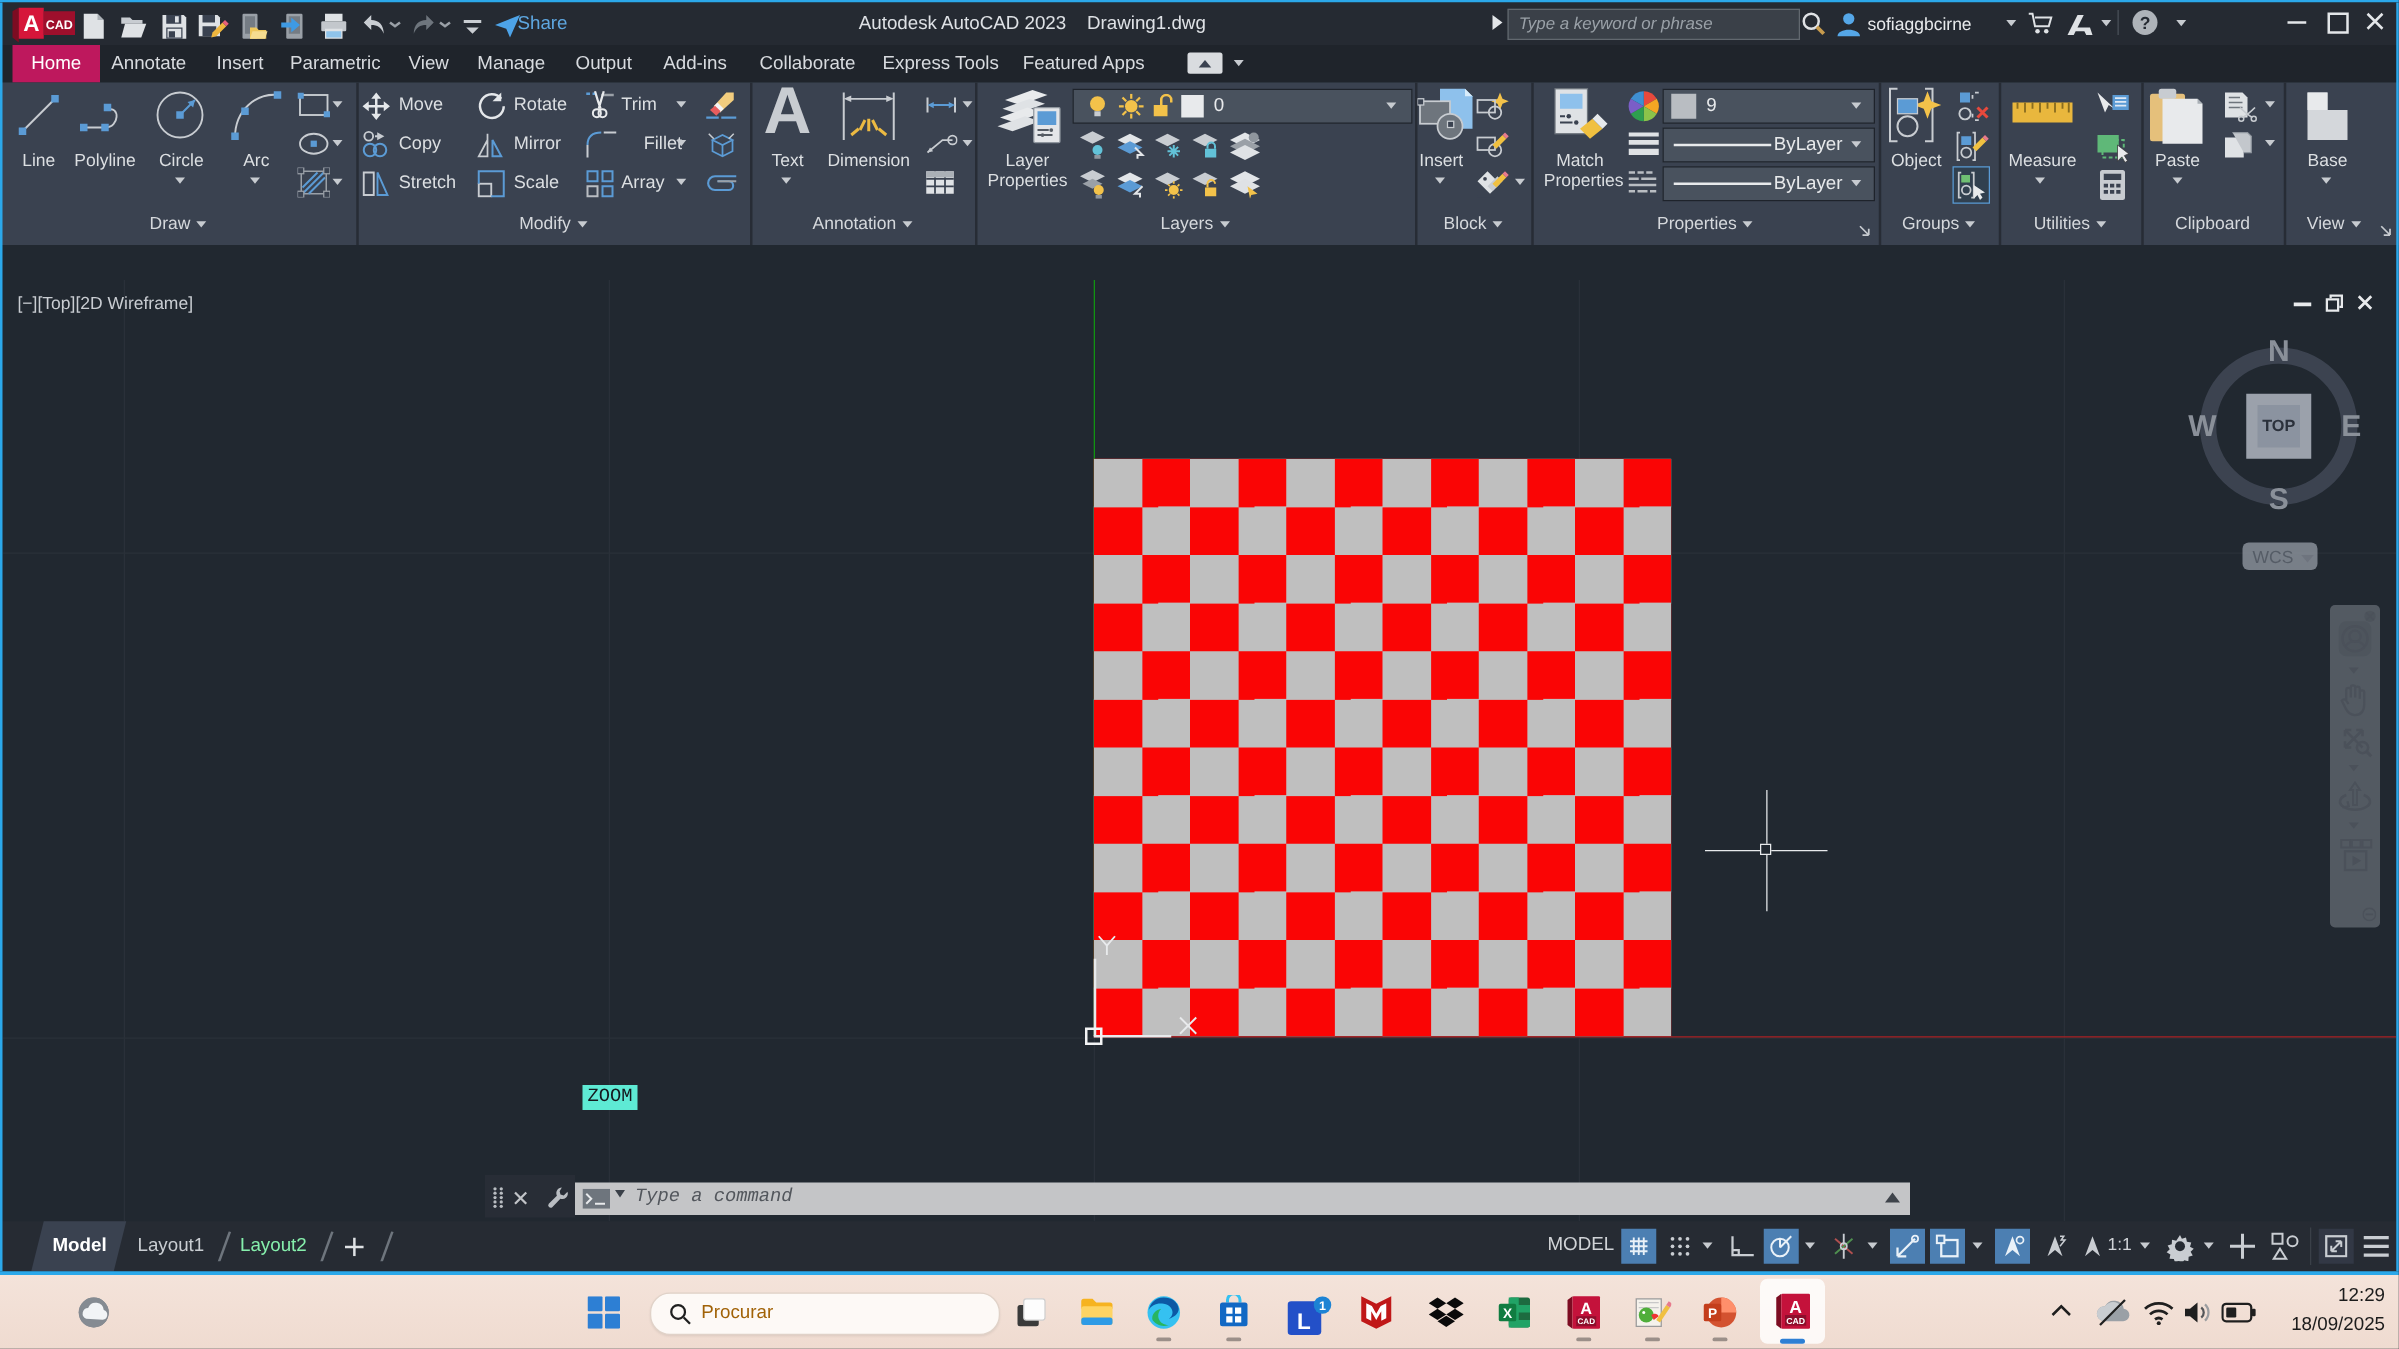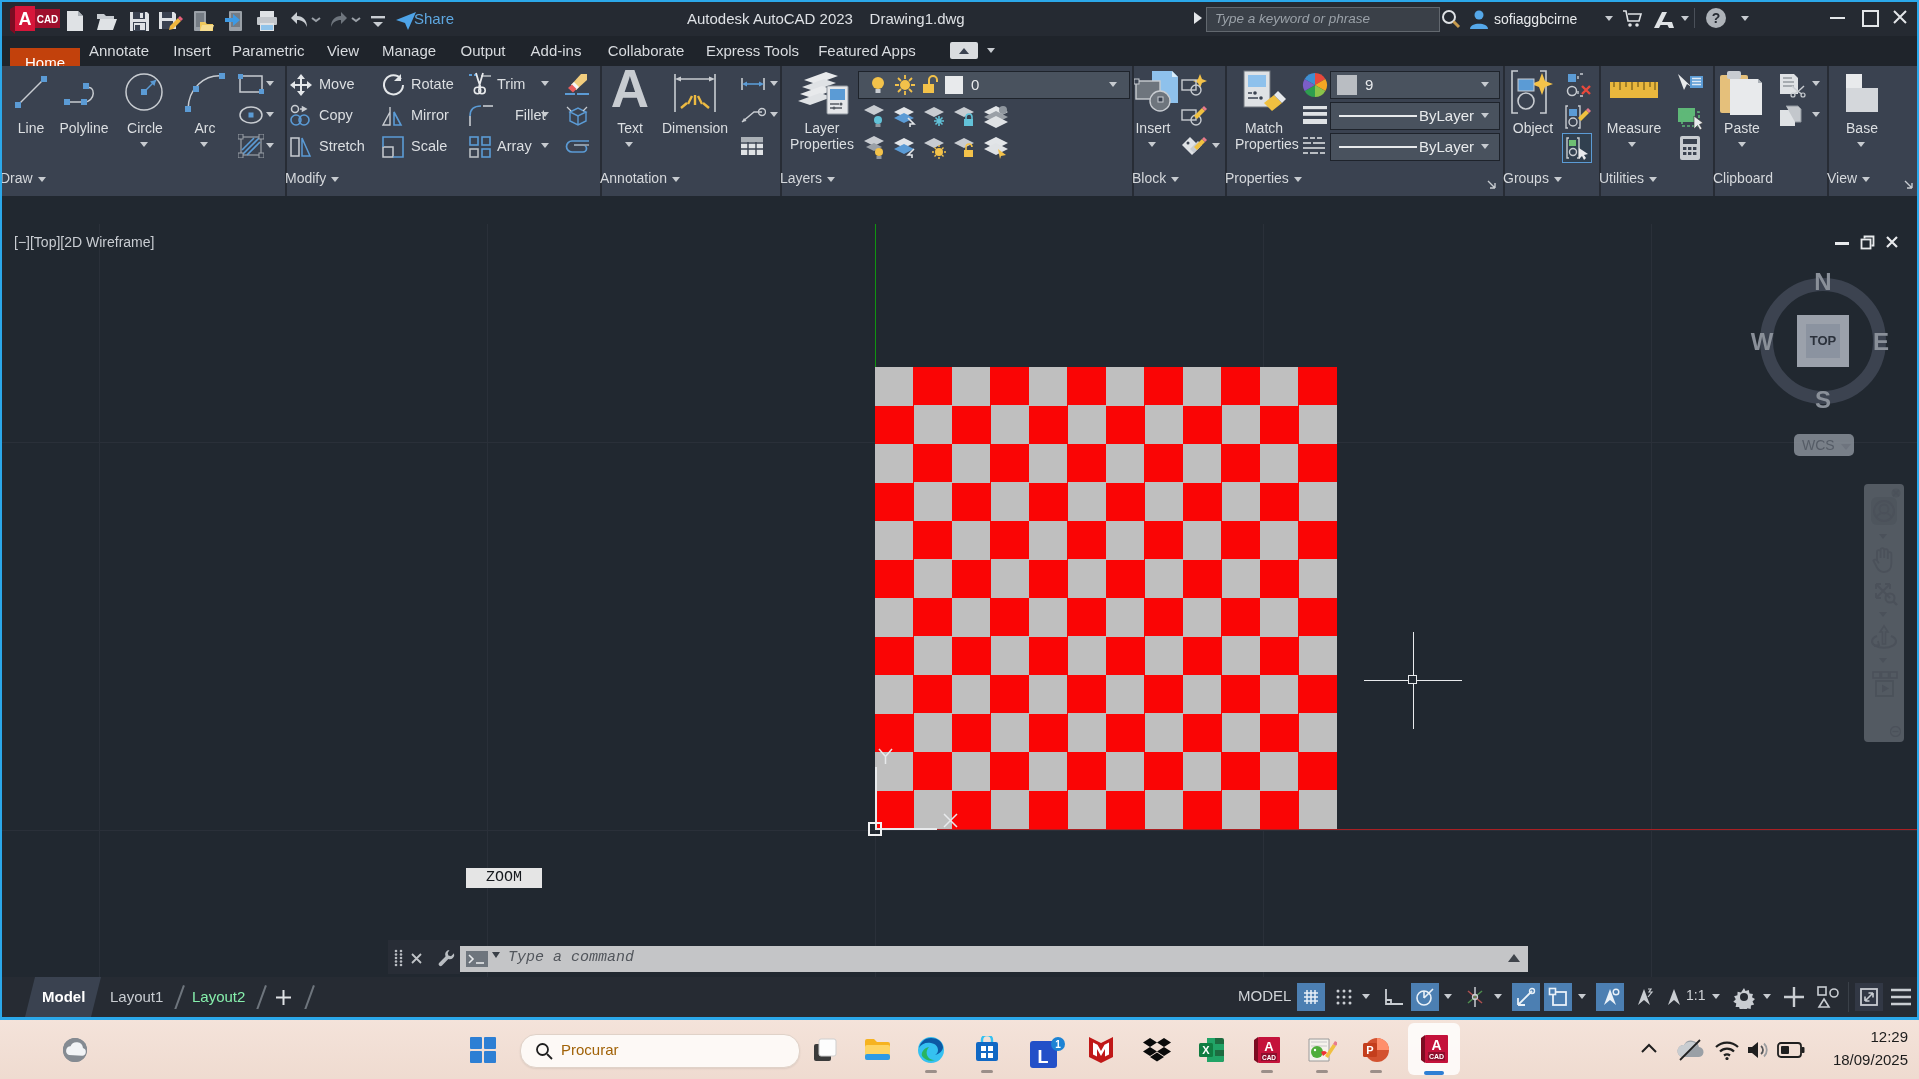--- a/index.html
+++ b/index.html
@@ -6,36 +6,36 @@
  font-family:"Liberation Sans",sans-serif;-webkit-font-smoothing:antialiased;}
 .abs{position:absolute;}
 #app{position:absolute;left:0;top:0;width:1919px;height:1079px;}
 .txt{color:#d7dade;font-size:14px;white-space:nowrap;}
 svg{display:block;}
 
 #topline{left:0;top:0;width:1919px;height:2px;background:#2ba8ea;}
 #titlebar{left:0;top:2px;width:1919px;height:34px;background:#252a32;}
 #tabrow{left:0;top:36px;width:1919px;height:30px;background:#1f242b;}
 .rtab{position:absolute;top:0;height:30px;line-height:30px;color:#d8dbdf;font-size:15px;text-align:center;white-space:nowrap;}
-.rtab.active{background:#c2410c;color:#fff;margin-top:12px;}
+.rtab.active{background:#be185d;color:#fff;}
 
 #ribbon{left:0;top:66px;width:1919px;height:130px;background:#3a4250;}
 .psep{position:absolute;top:0;width:2px;height:130px;background:#272c35;}
-.plabel{position:absolute;top:103px;height:18px;line-height:18px;width:100%;color:#d5d8dc;font-size:14px;}
+.plabel{position:absolute;top:103px;height:18px;line-height:18px;width:100%;text-align:center;color:#d5d8dc;font-size:14px;}
 .biglabel{position:absolute;text-align:center;color:#dcdfe2;font-size:14px;line-height:16px;}
 .rowlabel{position:absolute;color:#dcdfe2;font-size:14.5px;line-height:16px;}
 .dar{display:inline-block;width:0;height:0;border-left:4px solid transparent;border-right:4px solid transparent;border-top:5px solid #c7cbd0;vertical-align:middle;margin-left:5px;}
 
 #filetabs{left:0;top:196px;width:1919px;height:28px;background:#20252c;}
 
 #vp{left:2px;top:224px;width:1915px;height:753px;background:#212830;overflow:hidden;}
 .gridv{position:absolute;top:0;width:1px;height:753px;background:#2a3039;}
 .gridh{position:absolute;left:0;width:1915px;height:1px;background:#2a3039;}
 
-.chip{position:absolute;background:#e5e5e5;color:#15181d;font-family:"Liberation Mono",monospace;font-size:15px;line-height:20px;padding:0 20px;white-space:pre;}
+.chip{position:absolute;background:#5eead4;color:#15181d;font-family:"Liberation Mono",monospace;font-size:15px;line-height:20px;padding:0 4px;white-space:pre;}
 #cmdbox{position:absolute;left:458px;top:722px;width:1068px;height:26px;background:#c4c5c7;}
 
 #statusbar{left:0;top:977px;width:1919px;height:40px;background:#262b33;}
 #botline{left:0;top:1017px;width:1919px;height:3px;background:#2ba8ea;}
 
 #taskbar{left:0;top:1020px;width:1919px;height:59px;background:linear-gradient(#f4e3da,#efdbd0);}
 </style>
 </head>
 <body>
 <div id="app">

